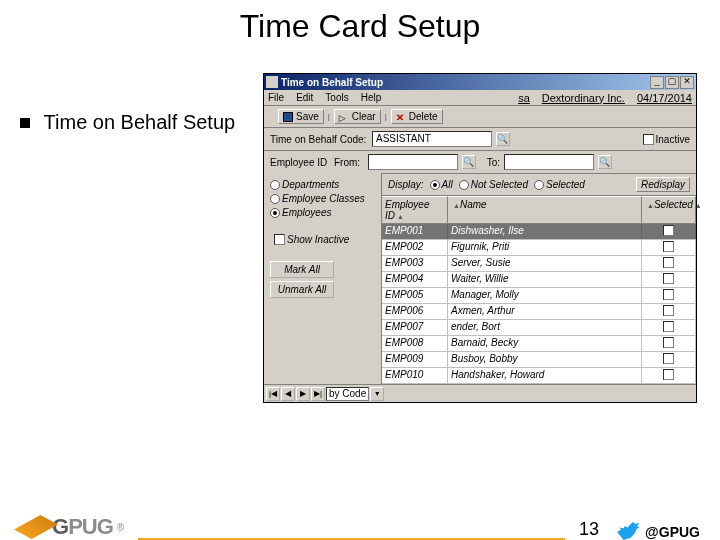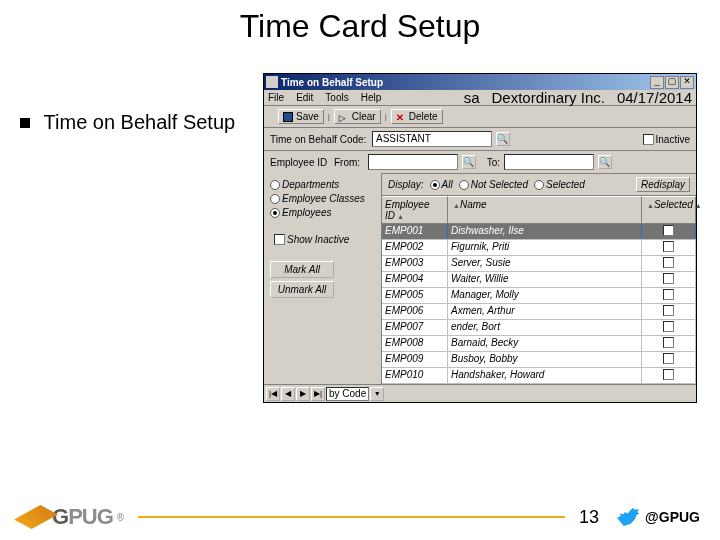--- a/index.html
+++ b/index.html
@@ -12,21 +12,21 @@
   .dialog { position: absolute; left: 263px; top: 73px; width: 434px; background: #d4d0c8; border: 1px solid #000; font-family: Tahoma, sans-serif; font-size: 10px; }
   .titlebar { background: linear-gradient(to right, #0a246a, #a6caf0); color: #fff; height: 16px; display: flex; align-items: center; padding: 0 2px; }
   .titlebar .icon { width: 12px; height: 12px; background: #d4d0c8; margin-right: 3px; }
   .titlebar .win-text { flex: 1; font-size: 10px; font-weight: bold; }
   .titlebar .win-btns { display: flex; gap: 1px; }
   .titlebar .win-btn { width: 14px; height: 13px; background: #d4d0c8; border: 1px solid #808080; font-size: 9px; line-height: 9px; text-align: center; color:#000; cursor: pointer; }
 
   .menubar { background: #d4d0c8; height: 16px; display: flex; padding: 0 4px; gap: 12px; align-items: center; border-bottom: 1px solid #808080; }
   .menubar .menu { font-size: 10px; cursor: pointer; }
   .menubar .spacer { flex: 1; }
-  .menubar .status { font-size: 15px; }
+  .menubar .status { font-size: 11px; text-decoration: underline; }
 
   .toolbar { display: flex; align-items: center; height: 22px; border-bottom: 1px solid #808080; padding: 0 14px; gap: 2px; }
   .tbtn { background: #d4d0c8; border: 1px solid #fff; border-right-color:#808080; border-bottom-color:#808080; padding: 1px 4px; font-size: 10px; display: inline-flex; align-items: center; gap: 3px; cursor: pointer; }
   .ticon { width: 10px; height: 10px; display: inline-block; }
   .save-ic { background: #1e4d8b; border:1px solid #000; }
   .clear-ic::before { content: "▷"; font-size:9px; }
   .del-ic { color: #c00; font-weight: bold; }
   .splitter { width:6px; text-align:center; font-size:8px; color:#555; }
 
   .formrow { display: flex; align-items: center; padding: 3px 6px; gap: 4px; }
@@ -63,21 +63,21 @@
   .gc.name { flex:1; }
   .gc.sel { width:54px; text-align:center; }
   .gc.sel .box { width:11px; height:11px; background:#fff; border:1px inset #808080; display:inline-block; }
   .grow.hi { background:#737373; color:#fff; }
   .grow.hi .gc { border-right-color:#316ac5; }
 
   .navrow { display:flex; align-items:center; border-top:1px solid #808080; height:18px; padding:0 2px; gap:1px; }
   .navbtn { width:14px; height:14px; background:#d4d0c8; border:1px outset #fff; font-size:8px; text-align:center; cursor:pointer; line-height:11px;}
   .sortsel { background:#fff; border:1px inset #808080; font-size:10px; padding:0 2px; height:14px; }
 
-  .footer { position:absolute; bottom:0; left:0; right:0; height:46px; display:flex; align-items:center; }
+  .footer { position:absolute; bottom:0; left:0; right:0; height:46px; display:flex; align-items:flex-end; }
   .logo { display:flex; align-items:center; margin-left:14px; }
   .logo .flare { width:44px; height:24px; background:linear-gradient(45deg,#f6a81c,#d17a12); clip-path: polygon(0 60%, 60% 0, 100% 40%, 40% 100%); margin-right:-6px;}
   .logo .txt { font-size:22px; font-weight:900; color:#8c8c8c; letter-spacing:-1px; }
   .logo .txt .g { color:#5a5a5a; }
   .logo .reg { font-size:10px; color:#8c8c8c; vertical-align:top; margin-left:4px;}
   .divider { flex:1; height:2px; background:#f6a81c; margin:0 14px; }
   .pagenum { font-size:18px; color:#000; margin-right:18px;}
   .bird { width:22px; height:18px; background:#1da1f2; clip-path: polygon(0 55%, 18% 42%, 10% 30%, 30% 35%, 35% 22%, 48% 30%, 60% 12%, 72% 0, 82% 10%, 100% 5%, 92% 22%, 100% 30%, 88% 40%, 82% 60%, 62% 88%, 30% 100%); margin-right:6px;}
   .handle { font-size:14px; font-weight:bold; color:#000; margin-right:20px;}
 </style>

